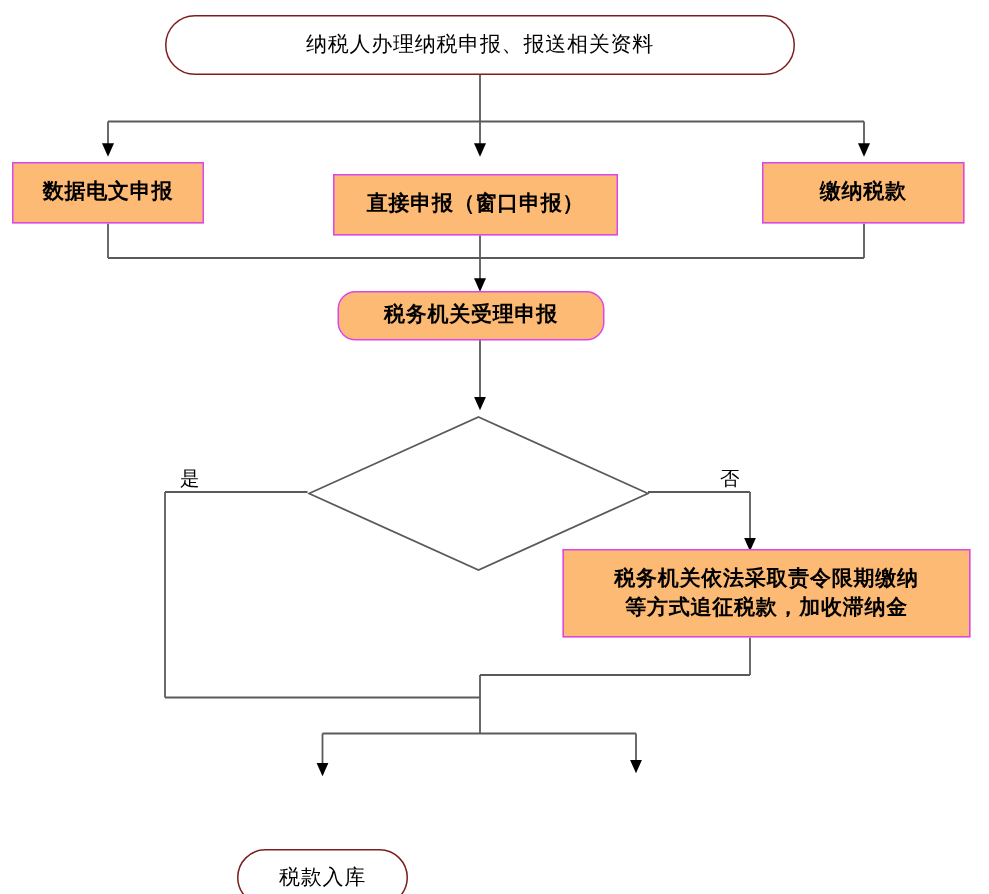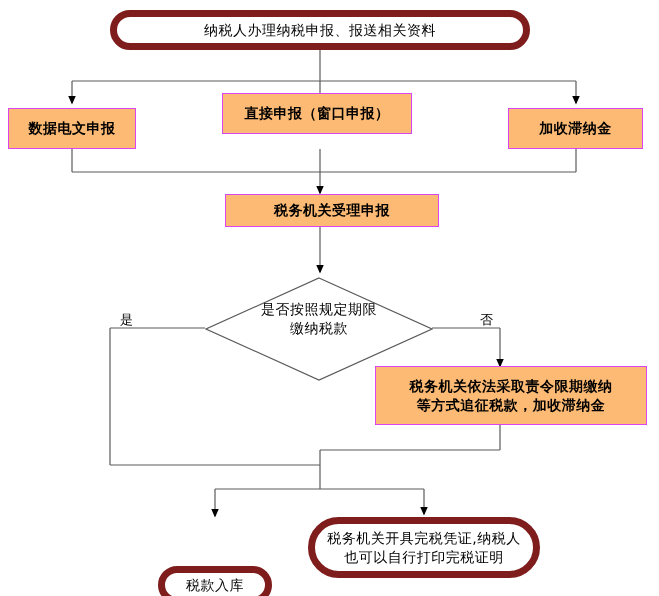--- a/index.html
+++ b/index.html
@@ -37,21 +37,21 @@
     letter-spacing: 0.5px;
     white-space: pre-line;
     z-index: 3;
   }
   .rect {
     border: 1px solid #d946ef;
     background: #fdba74;
     font-weight: bold;
   }
   .pill {
-    border: 7px solid #7f1d1d;
+    border: 1px solid #7f1d1d;
     background: #ffffff;
     border-radius: 999px;
   }
   .diamond-label {
     background: transparent;
     border: 0;
     z-index: 4;
   }
   .edge-label {
     position: absolute;
@@ -103,37 +103,33 @@
       <path d="M215,489 L424,489"></path>
       <path d="M215,489 L215,516" marker-end="url(#arrowhead)"></path>
       <path d="M424,489 L424,514" marker-end="url(#arrowhead)"></path>
     </g>
   </svg>
 
   <div class="node pill" style="left:110px; top:10px; width:420px; height:40px;">纳税人办理纳税申报、报送相关资料</div>
 
   <div class="node rect" style="left:8px; top:108px; width:128px; height:41px;">数据电文申报</div>
 
-  <div class="node rect" style="left:222px; top:93px; width:190px; height:41px;">直接申报（窗口申报）</div>
+  <div class="node rect" style="left:222px; top:116px; width:190px; height:41px;">直接申报（窗口申报）</div>
 
-  <div class="node rect" style="left:508px; top:108px; width:135px; height:41px;">加收滞纳金</div>
+  <div class="node rect" style="left:508px; top:108px; width:135px; height:41px;">缴纳税款</div>
 
-  <div class="node rect" style="left:225px; top:194px; width:214px; height:33px;">税务机关受理申报</div>
+  <div class="node rect" style="left:225px; top:194px; width:178px; height:33px;border-radius:12px;">税务机关受理申报</div>
 
   <svg style="position:absolute; left:205px; top:277px; width:228px; height:104px; z-index:2;" viewBox="0 0 228 104" xmlns="http://www.w3.org/2000/svg">
     <polygon points="114,1 227,52 114,103 1,52" fill="#ffffff" stroke="#5a5a5a" stroke-width="1.2"></polygon>
   </svg>
-  <div class="node diamond-label" style="left:205px; top:294px; width:228px; height:50px;">是否按照规定期限
-缴纳税款</div>
 
   <div class="node rect" style="left:375px; top:366px; width:272px; height:59px;">税务机关依法采取责令限期缴纳
 等方式追征税款，加收滞纳金</div>
 
   <div class="node pill" style="left:158px; top:519px; width:114px; height:38px;margin-top:47px;">税款入库</div>
 
-  <div class="node pill" style="left:308px; top:517px; width:232px; height:61px;">税务机关开具完税凭证,纳税人
-也可以自行打印完税证明</div>
 
   <div class="edge-label" style="left:119px; top:312px;">是</div>
 
   <div class="edge-label" style="left:479px; top:312px;">否</div>
 
 </div>
 
 </body></html>

